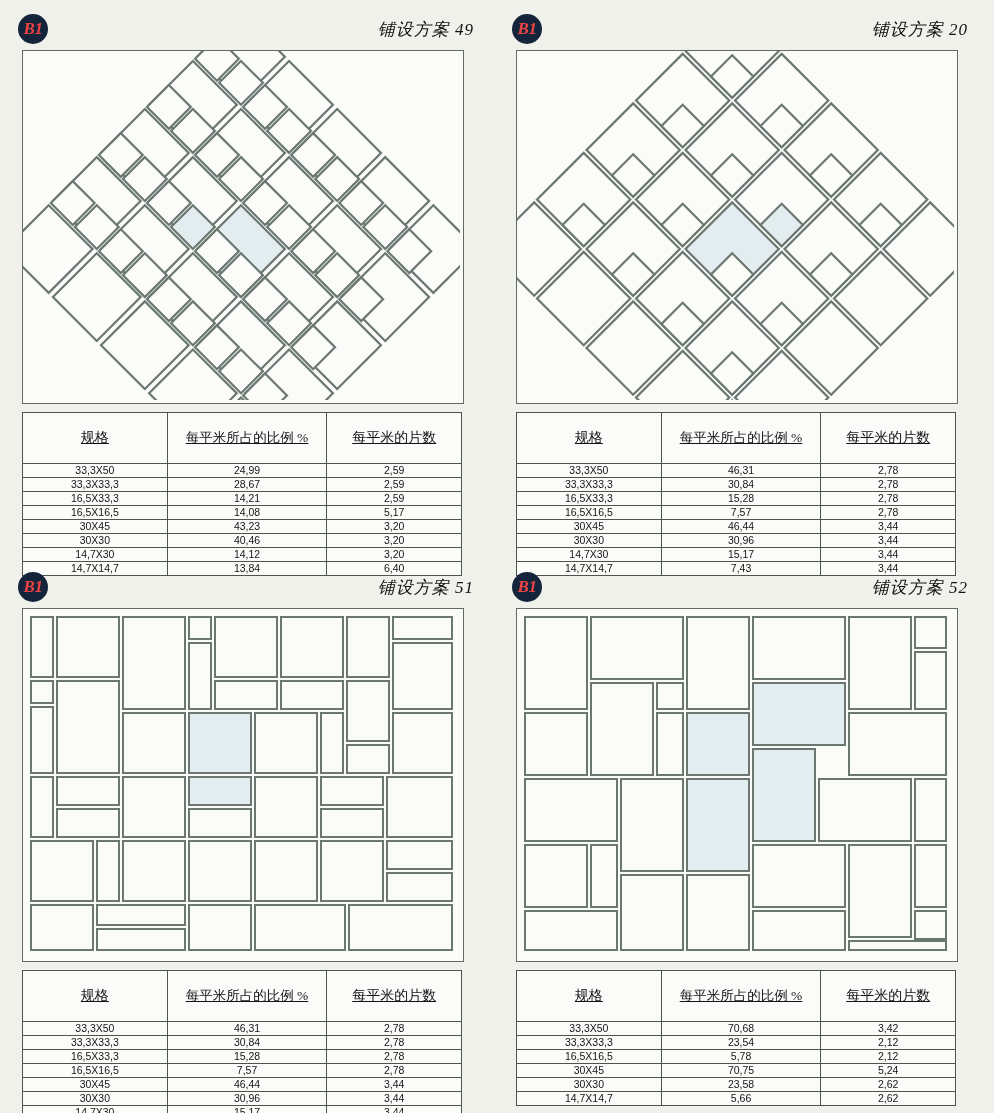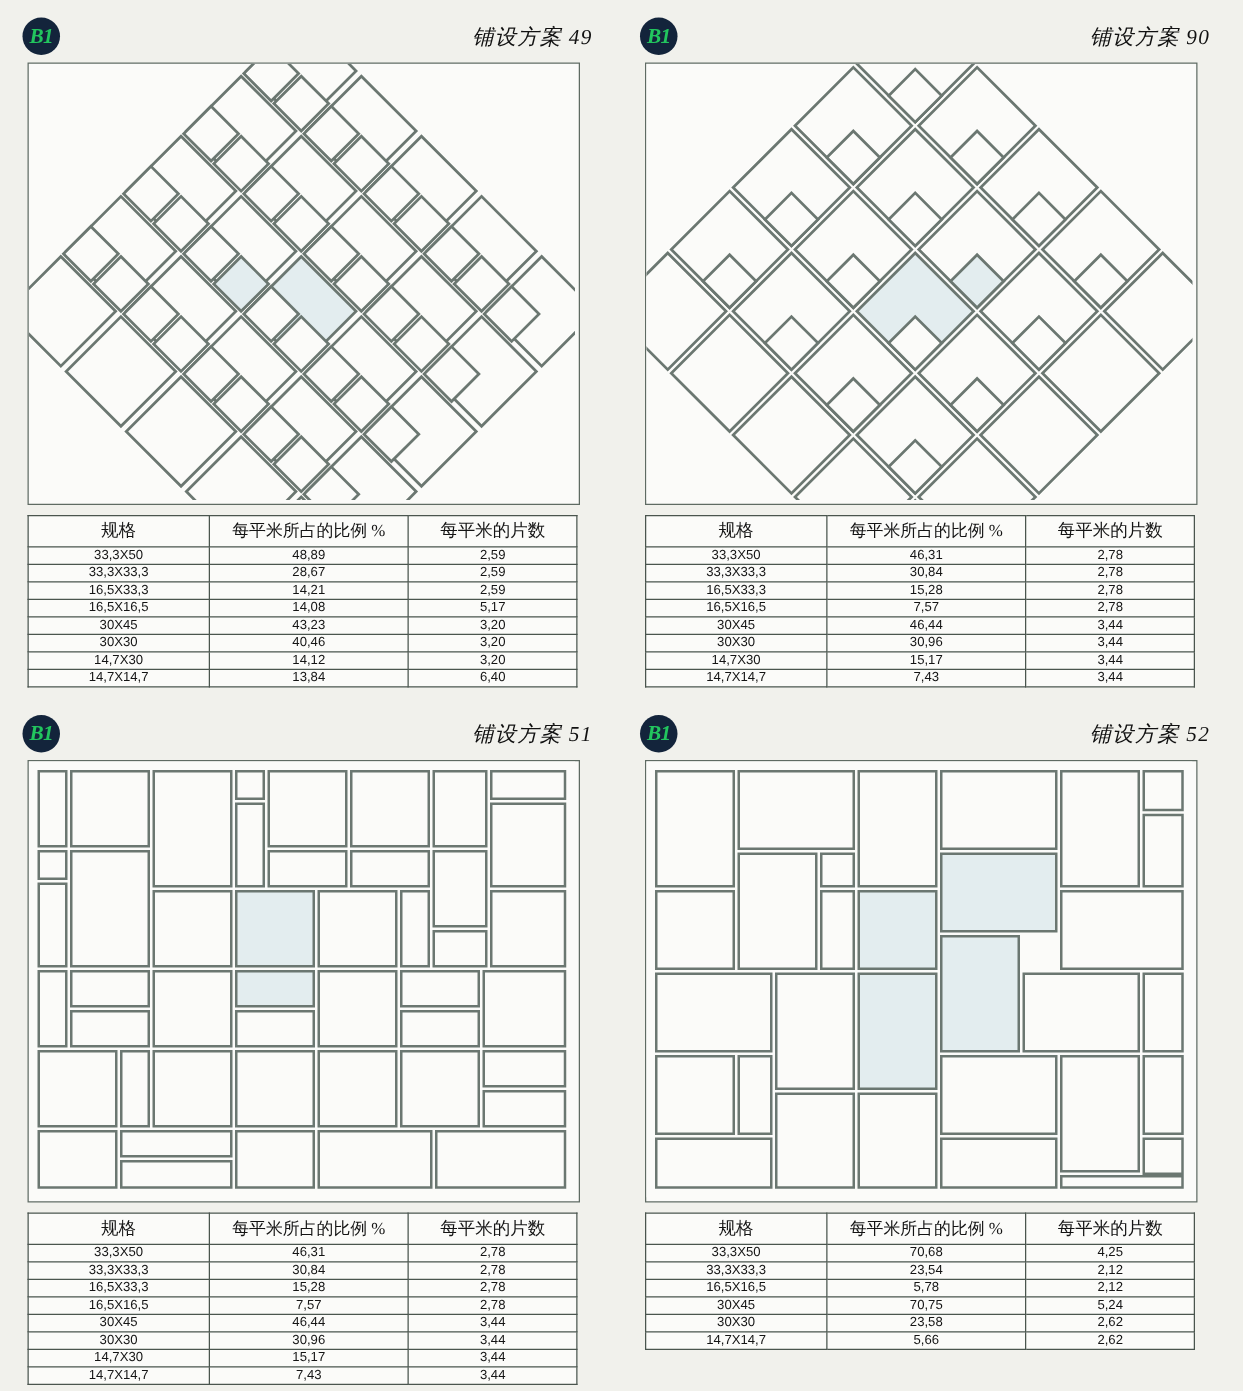--- a/index.html
+++ b/index.html
@@ -34,21 +34,21 @@
     height: 36px;
   }
   .badge {
     position: absolute;
     left: 4px;
     top: 0px;
     width: 30px;
     height: 30px;
     border-radius: 50%;
     background: #13243b;
-    color: #22c55e;
+    color: #ef4444;
     font-family: "Liberation Serif", serif;
     font-size: 17px;
     font-style: italic;
     font-weight: bold;
     line-height: 30px;
     text-align: center;
     letter-spacing: -0.5px;
   }
   .panel-title {
     position: absolute;
@@ -84,21 +84,22 @@
   table.spec th, table.spec td {
     border: 1px solid #4a554e;
     text-align: center;
     color: #141414;
   }
   table.spec th {
     font-family: "Liberation Serif", serif;
     font-size: 14px;
     font-weight: normal;
     height: 22px;
-    padding: 1px 2px;
+    padding: 14px 2px;
+    text-decoration: underline;
   }
   table.spec th.pct { font-size: 13.5px; margin-left: 16px; }
   table.spec td {
     font-size: 10.5px;
     height: 13px;
     line-height: 13px;
     padding: 0;
   }
   col.c1 { width: 145px; }
   col.c2 { width: 160px; }
@@ -207,21 +208,21 @@
       <thead>
         <tr>
           <th>规格</th>
           <th class="pct">每平米所占的比例 %</th>
           <th>每平米的片数</th>
         </tr>
       </thead>
       <tbody>
         <tr>
             <td>33,3X50</td>
-            <td>48,89</td>
+            <td>24,99</td>
             <td>2,59</td>
           </tr>
         <tr>
             <td>33,3X33,3</td>
             <td>28,67</td>
             <td>2,59</td>
           </tr>
         <tr>
             <td>16,5X33,3</td>
             <td>14,21</td>
@@ -252,21 +253,21 @@
             <td>13,84</td>
             <td>6,40</td>
           </tr>
       </tbody>
     </table>
   </div>
 
   <div class="panel panel-tr">
     <div class="panel-head">
       <div class="badge">B1</div>
-      <div class="panel-title">铺设方案 90</div>
+      <div class="panel-title">铺设方案 20</div>
     </div>
     <div class="diagram">
       <svg width="437" height="349" viewBox="0 0 437 349" xmlns="http://www.w3.org/2000/svg">
         <rect x="0" y="0" width="437" height="349" fill="#fbfbf9"></rect>
         <g transform="rotate(45 218 174)" fill="#fbfbf9" stroke="#6b7771" stroke-width="2.2">
           <g>
             <rect x="60" y="20" width="66" height="66"></rect>
             <rect x="130" y="20" width="66" height="66"></rect>
             <rect x="200" y="20" width="66" height="66"></rect>
             <rect x="270" y="20" width="66" height="66"></rect>
@@ -556,21 +557,21 @@
         <tr>
           <th>规格</th>
           <th class="pct">每平米所占的比例 %</th>
           <th>每平米的片数</th>
         </tr>
       </thead>
       <tbody>
         <tr>
             <td>33,3X50</td>
             <td>70,68</td>
-            <td>4,25</td>
+            <td>3,42</td>
           </tr>
         <tr>
             <td>33,3X33,3</td>
             <td>23,54</td>
             <td>2,12</td>
           </tr>
         <tr>
             <td>16,5X16,5</td>
             <td>5,78</td>
             <td>2,12</td>

